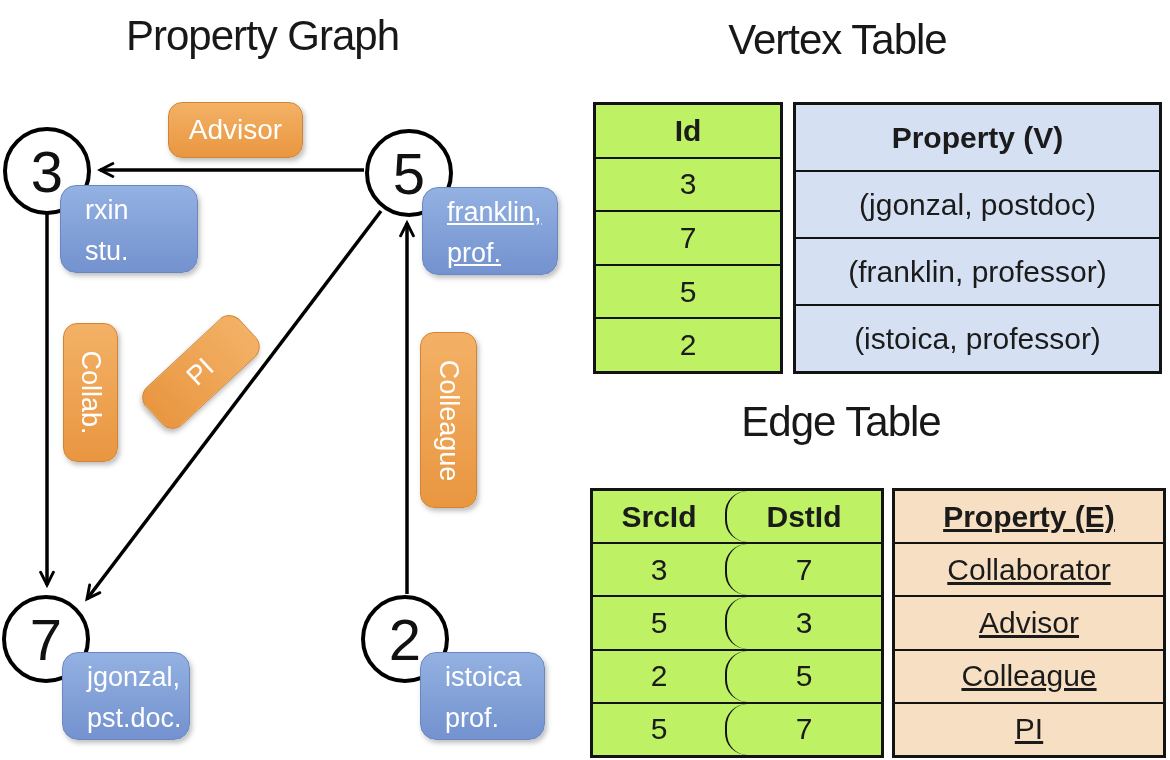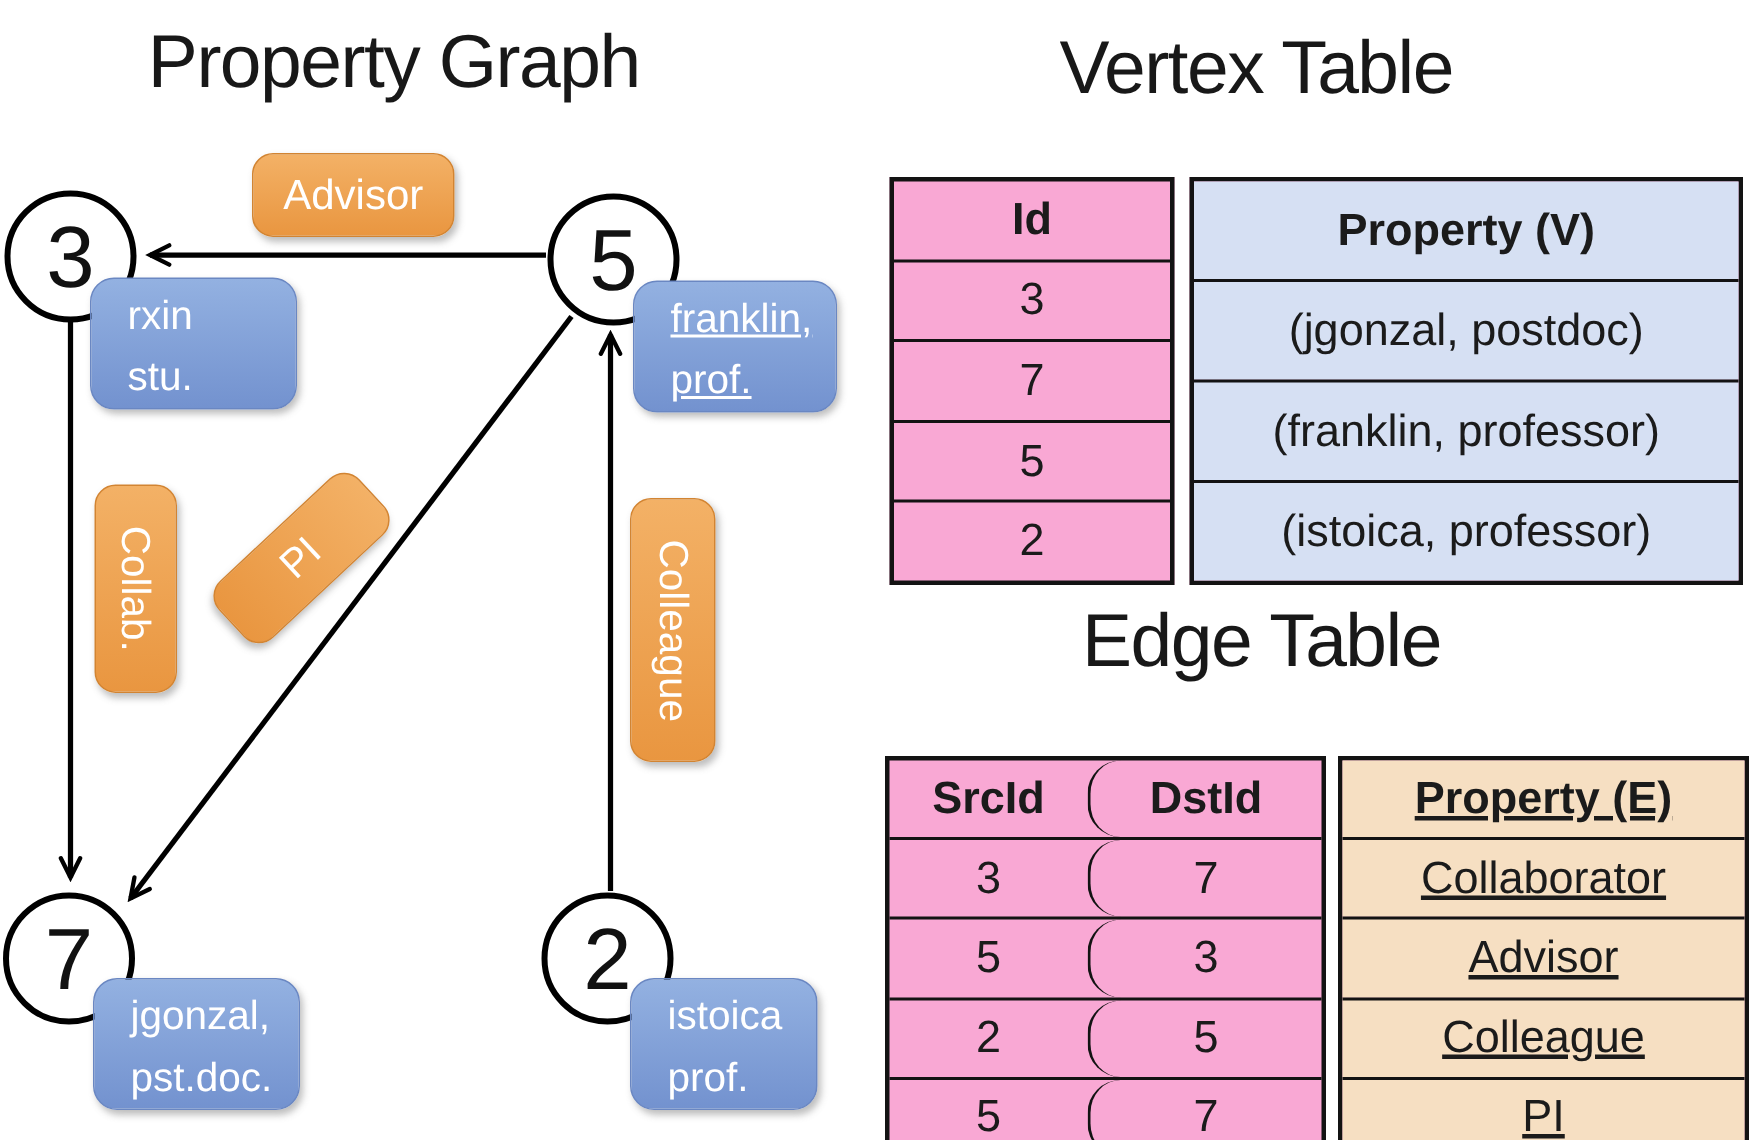--- a/index.html
+++ b/index.html
@@ -1,18 +1,18 @@
 <!DOCTYPE html>
 <html><head>
 <meta charset="utf-8">
 <style>
   html,body{margin:0;padding:0;background:#fff;}
   .canvas{position:relative;width:1170px;height:760px;background:#fff;overflow:hidden;
           font-family:"Liberation Sans", sans-serif;color:#1b1b1b;}
-  .title{position:absolute;font-size:50px;font-weight:300;letter-spacing:-1px;
+  .title{position:absolute;font-size:42px;font-weight:300;letter-spacing:-1px;
          color:#181818;text-align:center;white-space:nowrap;}
   
   .node{position:absolute;width:88px;height:88px;box-sizing:border-box;
         border:4px solid #000;border-radius:50%;background:#fff;
         display:flex;align-items:center;justify-content:center;
         font-size:58px;font-weight:300;color:#111;}
   
   .vbox{position:absolute;box-sizing:border-box;border-radius:16px;
         background:linear-gradient(180deg,#93b1e1 0%,#7392cf 100%);
         border:1px solid #6a87c2;box-shadow:2px 3px 5px rgba(110,110,110,.45);
@@ -21,21 +21,21 @@
   .elabel{position:absolute;box-sizing:border-box;border-radius:14px;
         background:linear-gradient(180deg,#f3b166 0%,#e99640 100%);
         border:1px solid #d28432;box-shadow:2px 3px 5px rgba(110,110,110,.45);
         color:#fff;display:flex;align-items:center;justify-content:center;
         font-size:28px;}
   .elabel .vtext{transform:rotate(90deg);white-space:nowrap;font-size:27px;}
   .elabel .vtext-up{transform:rotate(-90deg);white-space:nowrap;font-size:27px;}
   .edges{position:absolute;left:0;top:0;}
   
   .tbl-box{position:absolute;box-sizing:border-box;border:3px solid #131313;
-           background:#f9a8d4;display:flex;flex-direction:column;margin-top:16px;}
+           background:#bef264;display:flex;flex-direction:column;}
   .tbl-row{flex:1;display:flex;align-items:center;justify-content:center;
            font-size:30px;border-top:2px solid #131313;}
   .tbl-row:first-child{border-top:none;}
   .hdr{font-weight:bold;}
   .v-fill{background:#d6e0f3;}
   .e-fill{background:#f6dfc2;}
   .two-col{display:flex;align-items:stretch;padding:0;}
   .two-col .cell{display:flex;align-items:center;justify-content:center;border-radius:22px;}
   .two-col .c1{width:132px;}
   .two-col .c2{flex:1;border-left:2px solid #131313;}
@@ -73,21 +73,21 @@
   </div>
 
   <div class="vbox" style="left:60px;top:185px;width:138px;height:88px;">
     <div>rxin</div>
     <div>stu.</div>
   </div>
   <div class="vbox" style="left:422px;top:187px;width:136px;height:88px;text-decoration:underline;">
     <div>franklin,</div>
     <div>prof.</div>
   </div>
-  <div class="vbox" style="left:62px;top:652px;width:138px;height:88px;">
+  <div class="vbox" style="left:62px;top:652px;width:128px;height:88px;">
     <div>jgonzal,</div>
     <div>pst.doc.</div>
   </div>
   <div class="vbox" style="left:420px;top:652px;width:125px;height:88px;">
     <div>istoica</div>
     <div>prof.</div>
   </div>
 
   <div class="elabel" style="left:168px;top:102px;width:135px;height:56px;">
     <span>Advisor</span>

